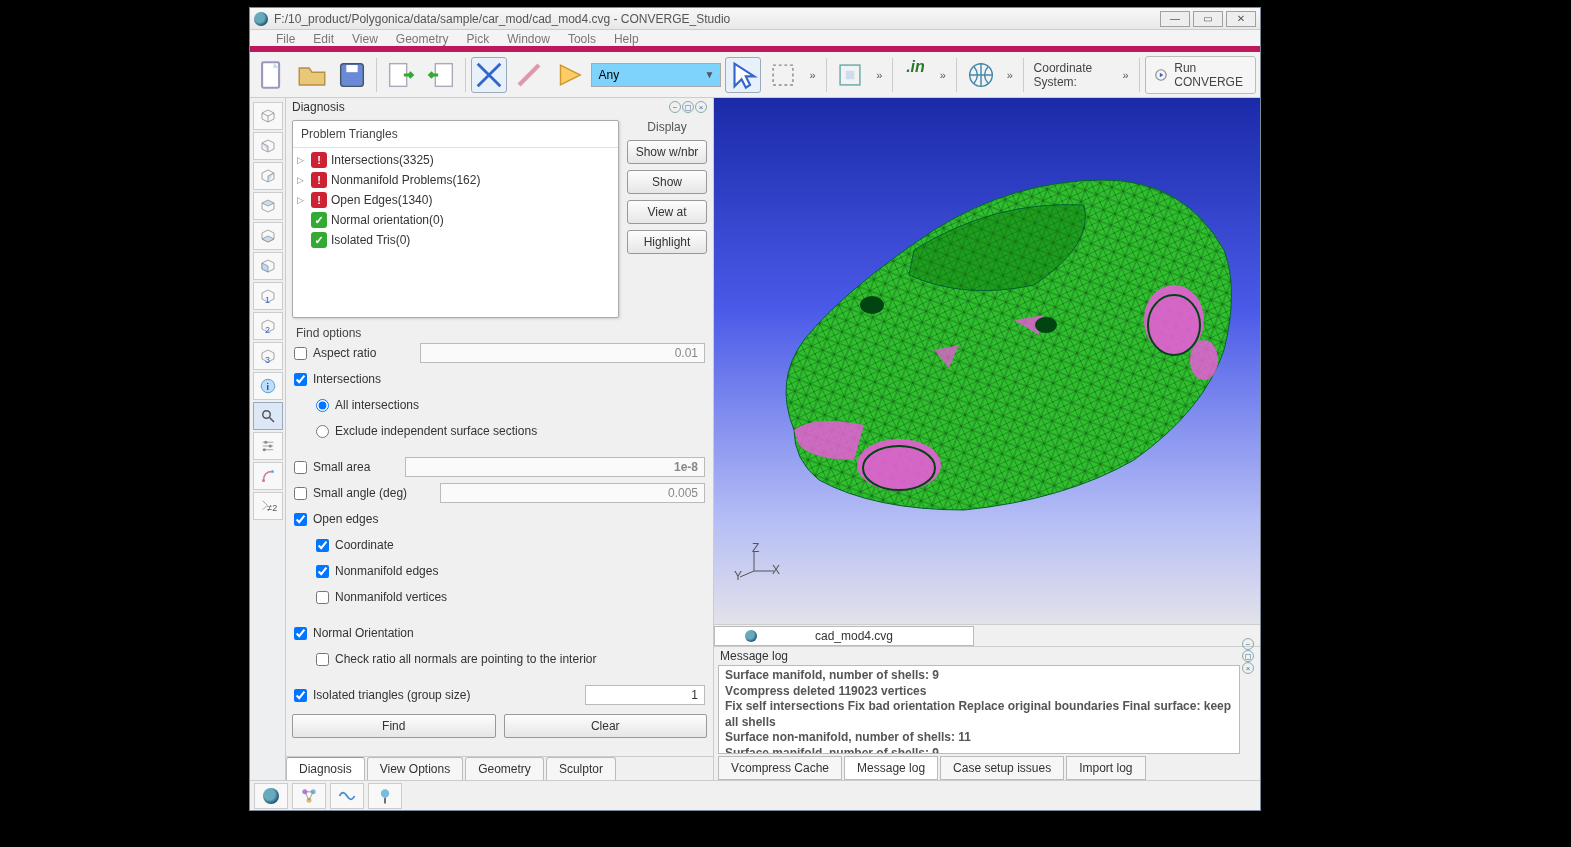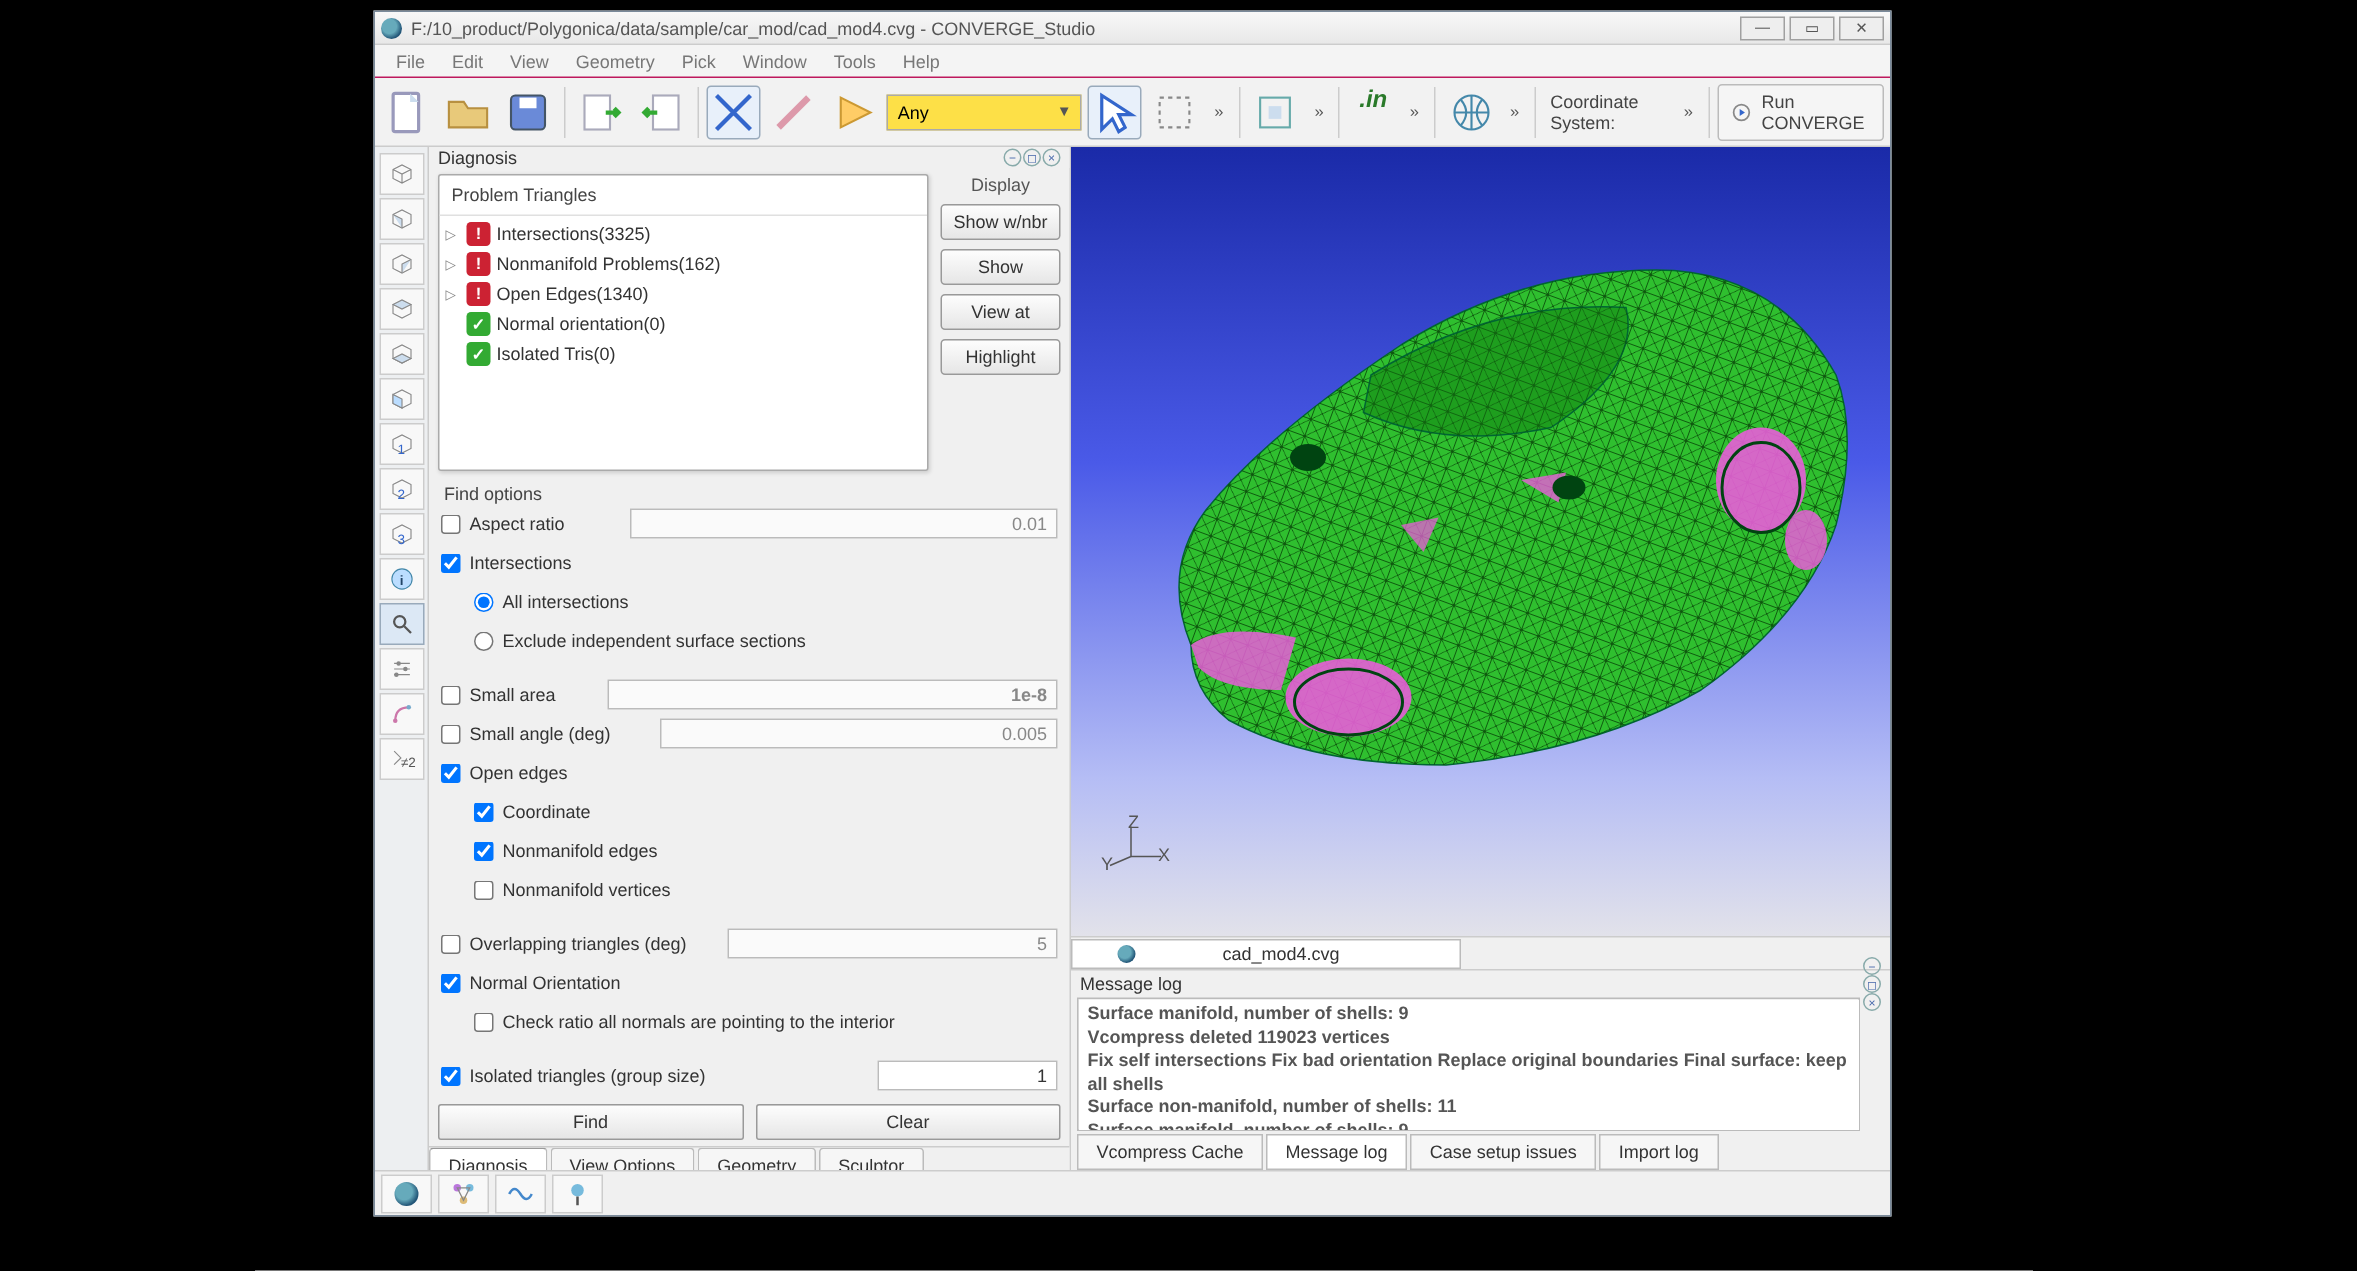--- a/index.html
+++ b/index.html
@@ -3,26 +3,26 @@
 <meta charset="utf-8">
 <style>
 * { box-sizing: border-box; margin: 0; padding: 0; font-family: "Segoe UI", Tahoma, sans-serif; font-size: 12px; }
 body { background: #000; width: 1571px; height: 847px; overflow: hidden; }
 .app-window { position: absolute; left: 249px; top: 7px; width: 1012px; height: 804px; background: #f0f0f0; border: 1px solid #7a8a9a; display: flex; flex-direction: column; }
 .titlebar { height: 22px; background: linear-gradient(#f8f8f8,#e8e8e8); display: flex; align-items: center; padding: 0 4px; border-bottom: 1px solid #ccc; }
 .titlebar .app-icon { width: 14px; height: 14px; background: radial-gradient(circle at 40% 40%, #6ab 40%, #257 70%); border-radius: 50%; margin-right: 6px; }
 .titlebar .title-text { color: #555; flex: 1; }
 .winbtns { display: flex; gap: 3px; }
 .winbtn { width: 30px; height: 16px; border: 1px solid #a0a0a0; background: #eee; display: flex; align-items: center; justify-content: center; font-size: 10px; cursor: pointer; color:#555; }
-.menubar { height: 22px; background: #f4f4f4; display: flex; align-items: center; padding-left: 6px; gap: 2px; border-bottom: 1px solid #be185d; }
+.menubar { height: 22px; background: #f4f4f4; display: flex; align-items: flex-start; padding-left: 18px; gap: 2px; border-bottom: 6px solid #be185d; }
 .menubar .menu-item { padding: 2px 8px; color: #777; cursor: pointer; }
 .toolbar-row { height: 46px; background: #f2f2f2; border-bottom: 1px solid #ccc; display: flex; align-items: center; padding: 0 4px; gap: 4px; }
 .tool-btn { width: 36px; height: 36px; border: 1px solid transparent; display: flex; justify-content: center; cursor: pointer; border-radius: 3px; }
 .tool-div { width: 1px; height: 34px; background: #ccc; margin: 0 2px; }
-.dropdown { height: 24px; border: 1px solid #aaa; background: #fde047; display: flex; align-items: center; padding: 0 6px; min-width: 130px; cursor: pointer; justify-content: space-between; }
+.dropdown { height: 24px; border: 1px solid #aaa; background: #7dd3fc; display: flex; align-items: center; padding: 0 6px; min-width: 130px; cursor: pointer; justify-content: space-between; }
 .chev { font-size: 10px; color: #555; margin-left: 6px;}
 .run-btn { margin-left: auto; display: flex; align-items: center; padding: 4px 8px; border: 1px solid #bbb; background: #f5f5f5; cursor: pointer; border-radius: 3px; gap: 6px; color:#444;}
 .body-row { flex: 1; display: flex; min-height: 0; }
 .left-tools { width: 36px; background: #edeff1; border-right: 1px solid #ccc; display: flex; flex-direction: column; padding-top: 4px; gap: 2px; align-items: center; }
 .left-tools .lt { width: 30px; height: 28px; border: 1px solid #ccc; background: #f8f8f8; cursor: pointer; display:flex; align-items:center; justify-content:center; }
 .lt svg { width: 18px; height: 18px; }
 .left-panel { width: 428px; background: #f0f0f0; display: flex; flex-direction: column; border-right: 1px solid #ccc; }
 .panel-header { height: 18px; display: flex; align-items: center; padding: 0 6px; background: #f0f0f0; }
 .panel-header .ph-title { flex: 1; color: #333; }
 .panel-header .mini-ctrl { display: flex; gap: 1px; }
@@ -375,25 +375,20 @@
         <div class="opt-row indent2">
           <input type="checkbox" checked="" style="">
           <span>Nonmanifold edges</span>
         </div>
         <div class="opt-row indent2">
           <input type="checkbox" style="">
           <span>Nonmanifold vertices</span>
         </div>
         <div style="height:6px"></div>
         <div class="opt-row">
-          <input type="checkbox" style="">
-          <span>Overlapping triangles (deg)</span>
-          <input class="num-input xs" value="5" style="">
-        </div>
-        <div class="opt-row">
           <input type="checkbox" checked="" style="">
           <span>Normal Orientation</span>
         </div>
         <div class="opt-row indent2">
           <input type="checkbox" style="">
           <span>Check ratio all normals are pointing to the interior</span>
         </div>
         <div style="height:6px"></div>
         <div class="opt-row">
           <input type="checkbox" checked="" style="">

